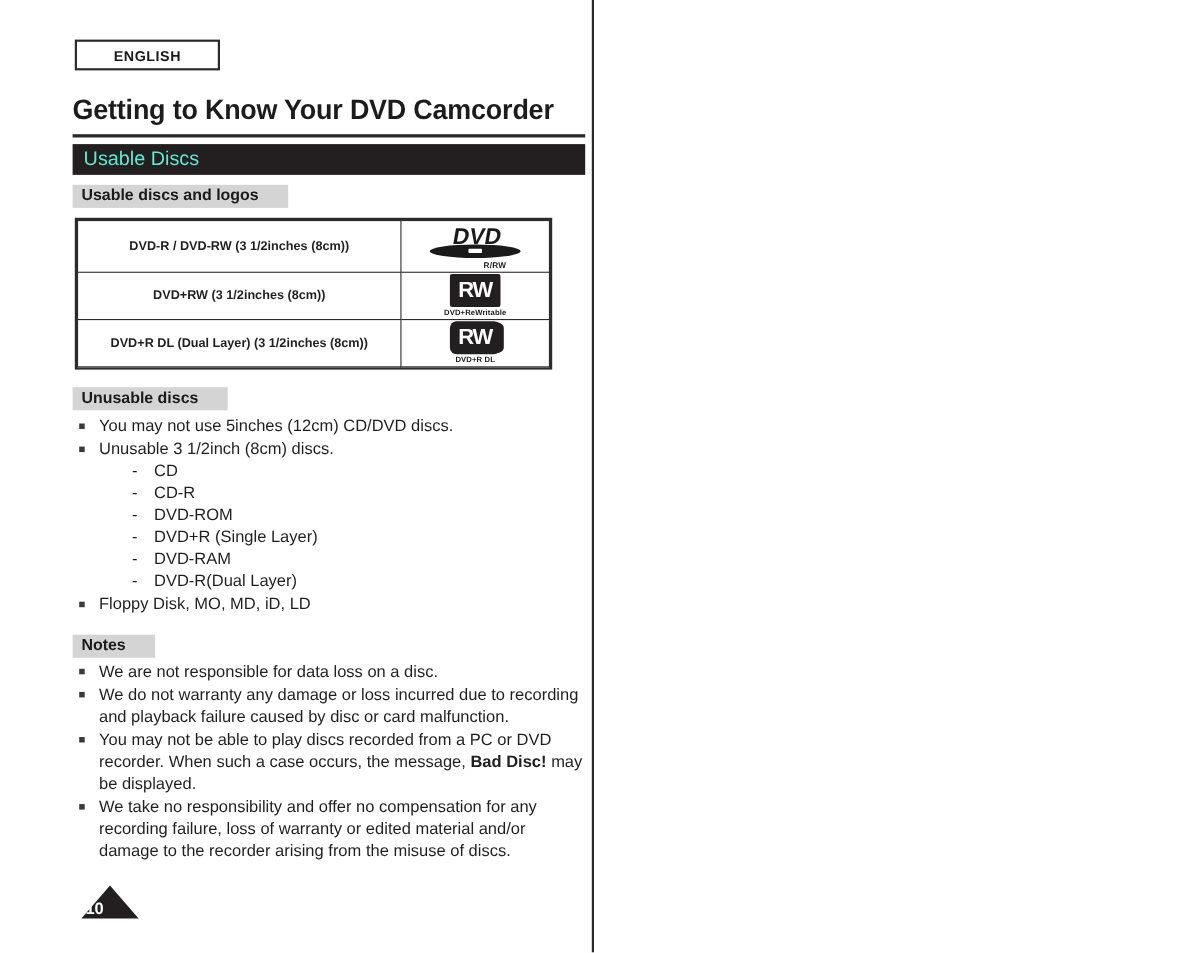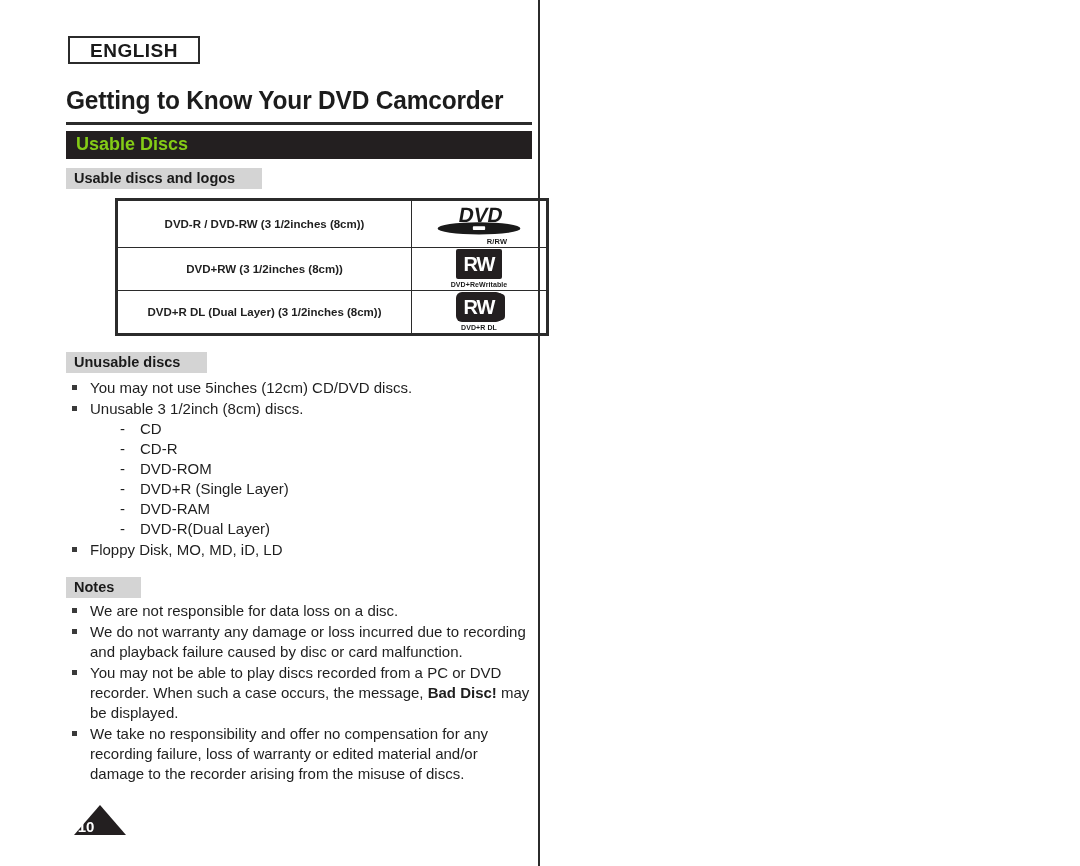--- a/index.html
+++ b/index.html
@@ -43,21 +43,21 @@
     background: #fff;
     box-sizing: border-box;
     text-align: center;
     font-weight: bold;
     letter-spacing: .5px;
   }
   .lang-en {
     left: 68px; top: 36px;
     width: 132px; height: 28px;
     line-height: 25px;
-    font-size: 19px;
+    font-size: 13px;
   }
 
   
   .chapter {
     position: absolute;
     font-weight: bold;
     color: #1c1c1c;
     white-space: nowrap;
   }
   .chapter-en {
@@ -72,22 +72,22 @@
     height: 3px;
     background: #2b2b2b;
     top: 122px;
   }
   .rule-left  { left: 66px;  width: 466px; }
 
   
   .section-bar {
     position: absolute;
     background: #231f20;
-    color: #84cc16;
-    font-weight: bold;
+    color: #5eead4;
+    font-weight: normal;
     box-sizing: border-box;
   }
   .bar-left {
     left: 66px; top: 131px;
     width: 466px; height: 28px;
     font-size: 18px;
     line-height: 27px;
     padding-left: 10px;
   }
 
@@ -240,21 +240,21 @@
 
     <div class="lang-badge lang-en">ENGLISH</div>
 
     <div class="chapter chapter-en">Getting to Know Your DVD Camcorder</div>
     <div class="chapter-rule rule-left"></div>
 
     <div class="section-bar bar-left">Usable Discs</div>
 
     <div class="sub-head" style="left:66px; top:168px;">Usable discs and logos</div>
 
-    <div class="disc-table" style="left:68px; top:198px; width:434px; height:138px;margin-left:47px;">
+    <div class="disc-table" style="left:68px; top:198px; width:434px; height:138px;">
       <table>
         <tbody id="tbl-en">
             <tr>
               <td class="name">DVD-R / DVD-RW (3 1/2inches (8cm))</td>
               <td class="logo">
                 <div class="logo-wrap">
                   <svg class="logo-dvd" viewBox="0 0 120 44" xmlns="http://www.w3.org/2000/svg">
                     <g fill="#1a1a1a">
                       <ellipse cx="60" cy="33" rx="54" ry="8"></ellipse>
                       <rect x="52" y="30" width="16" height="5" rx="1" fill="#ffffff"></rect>

